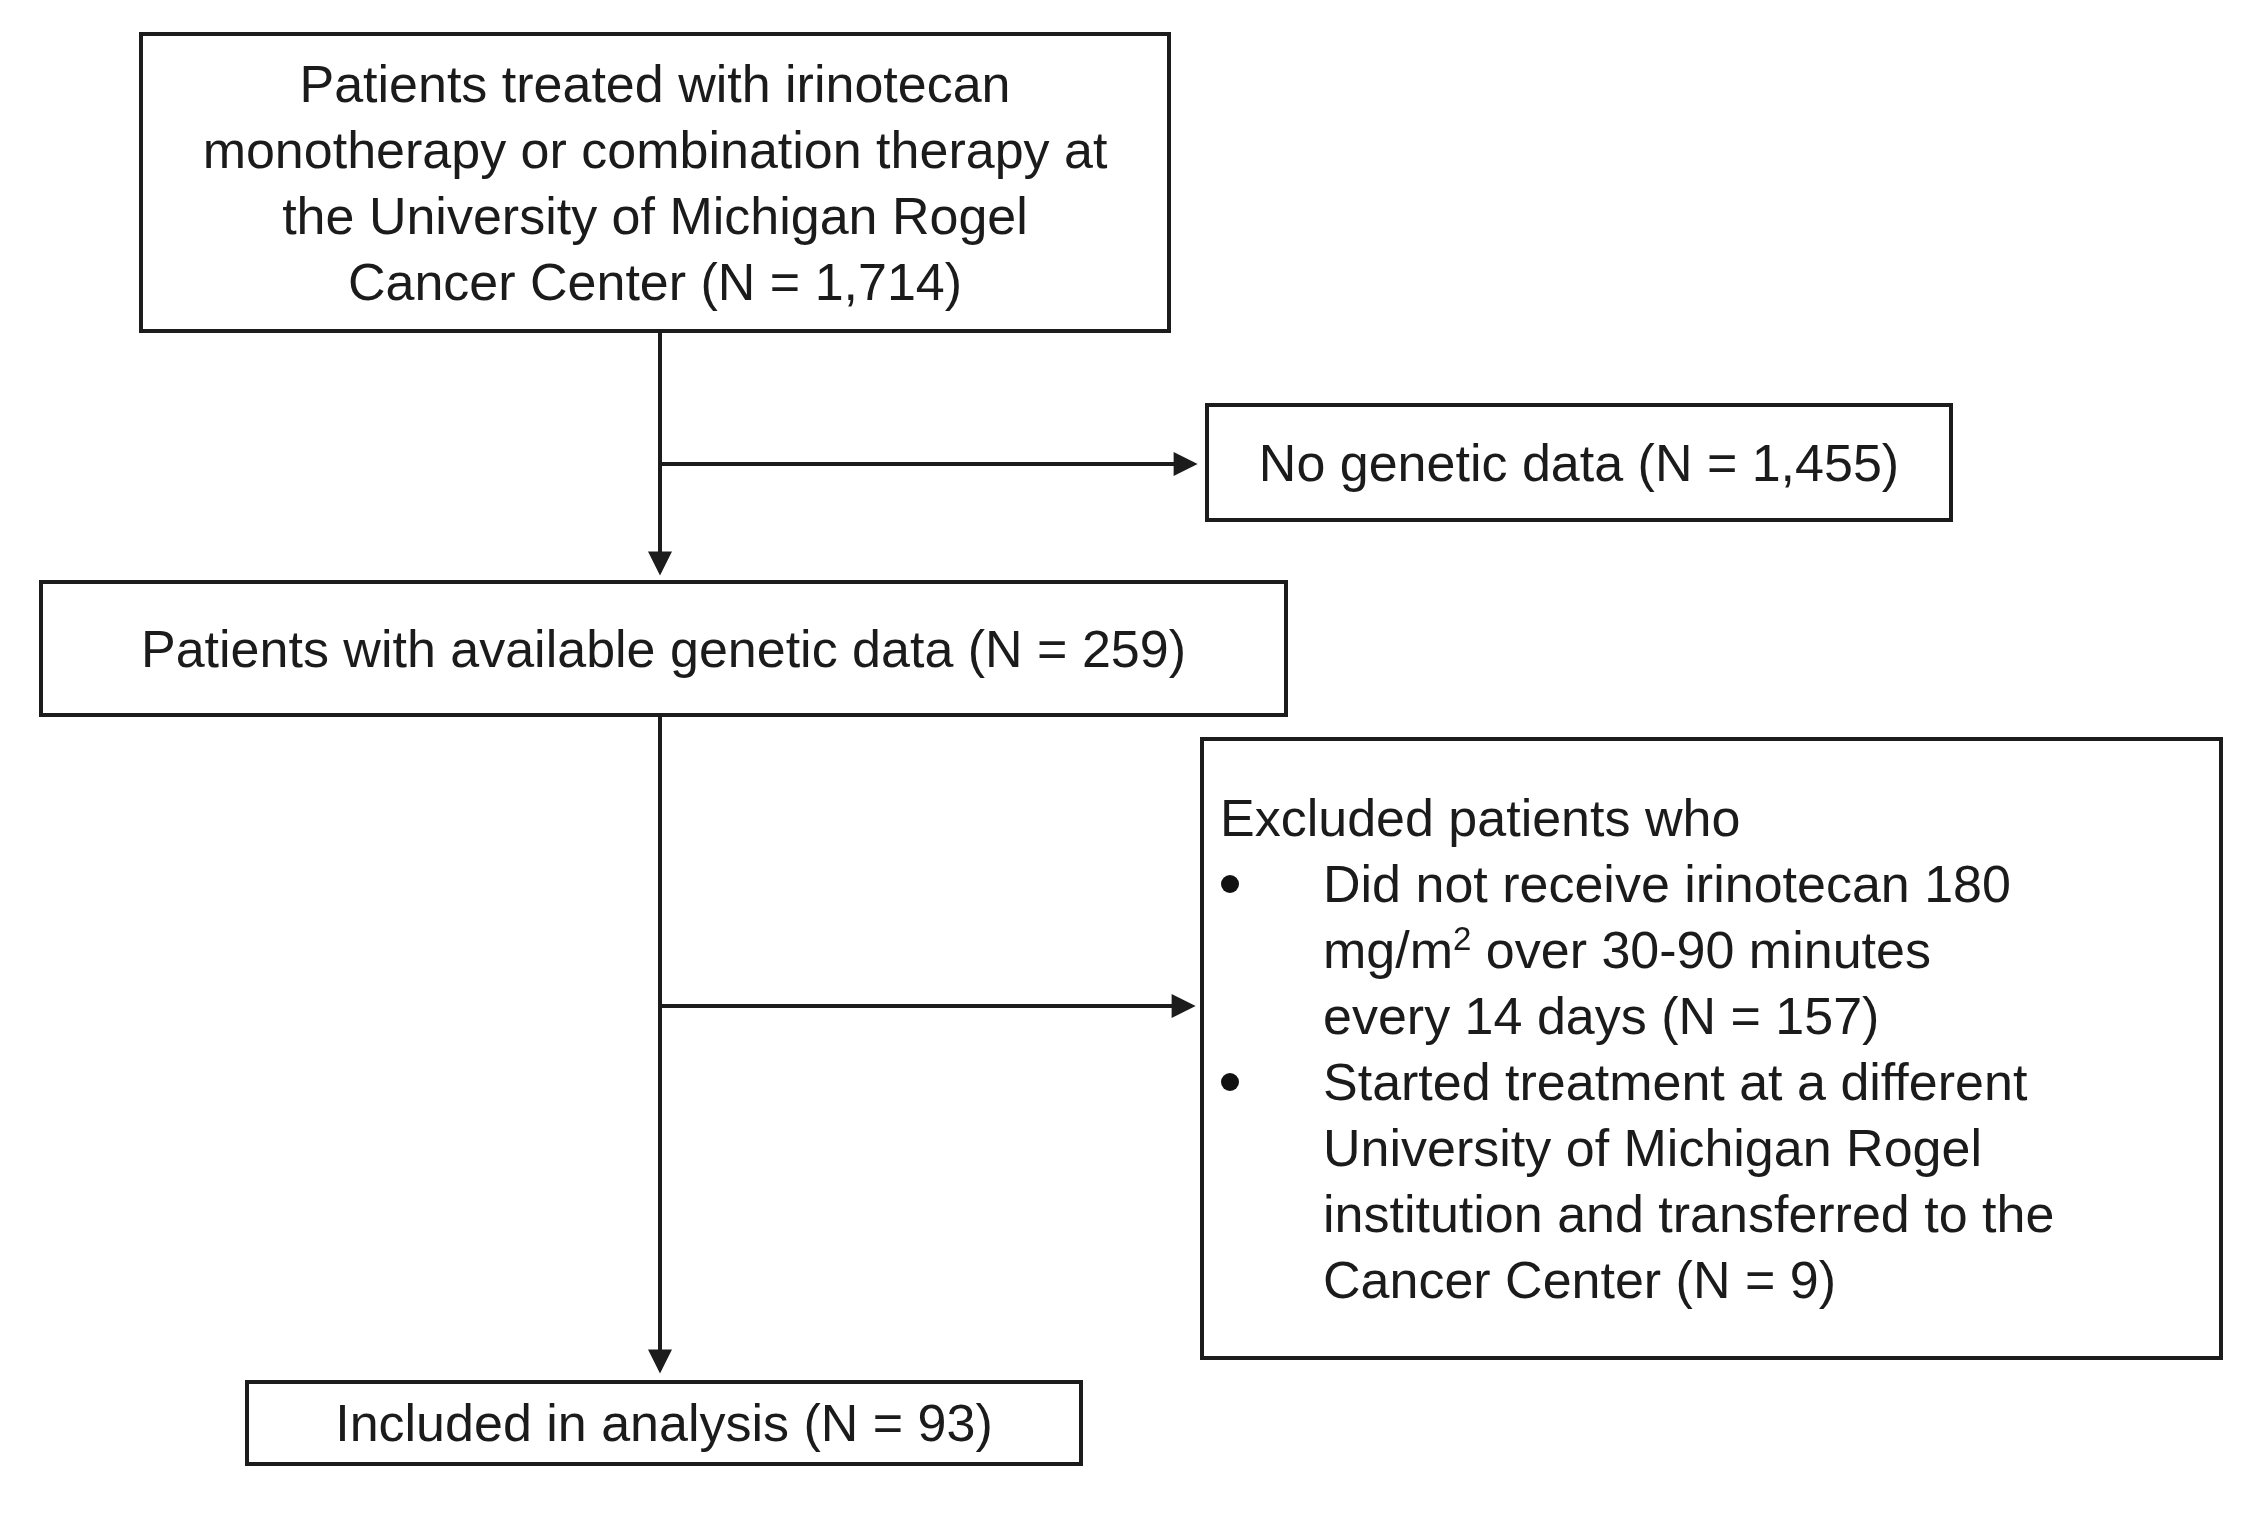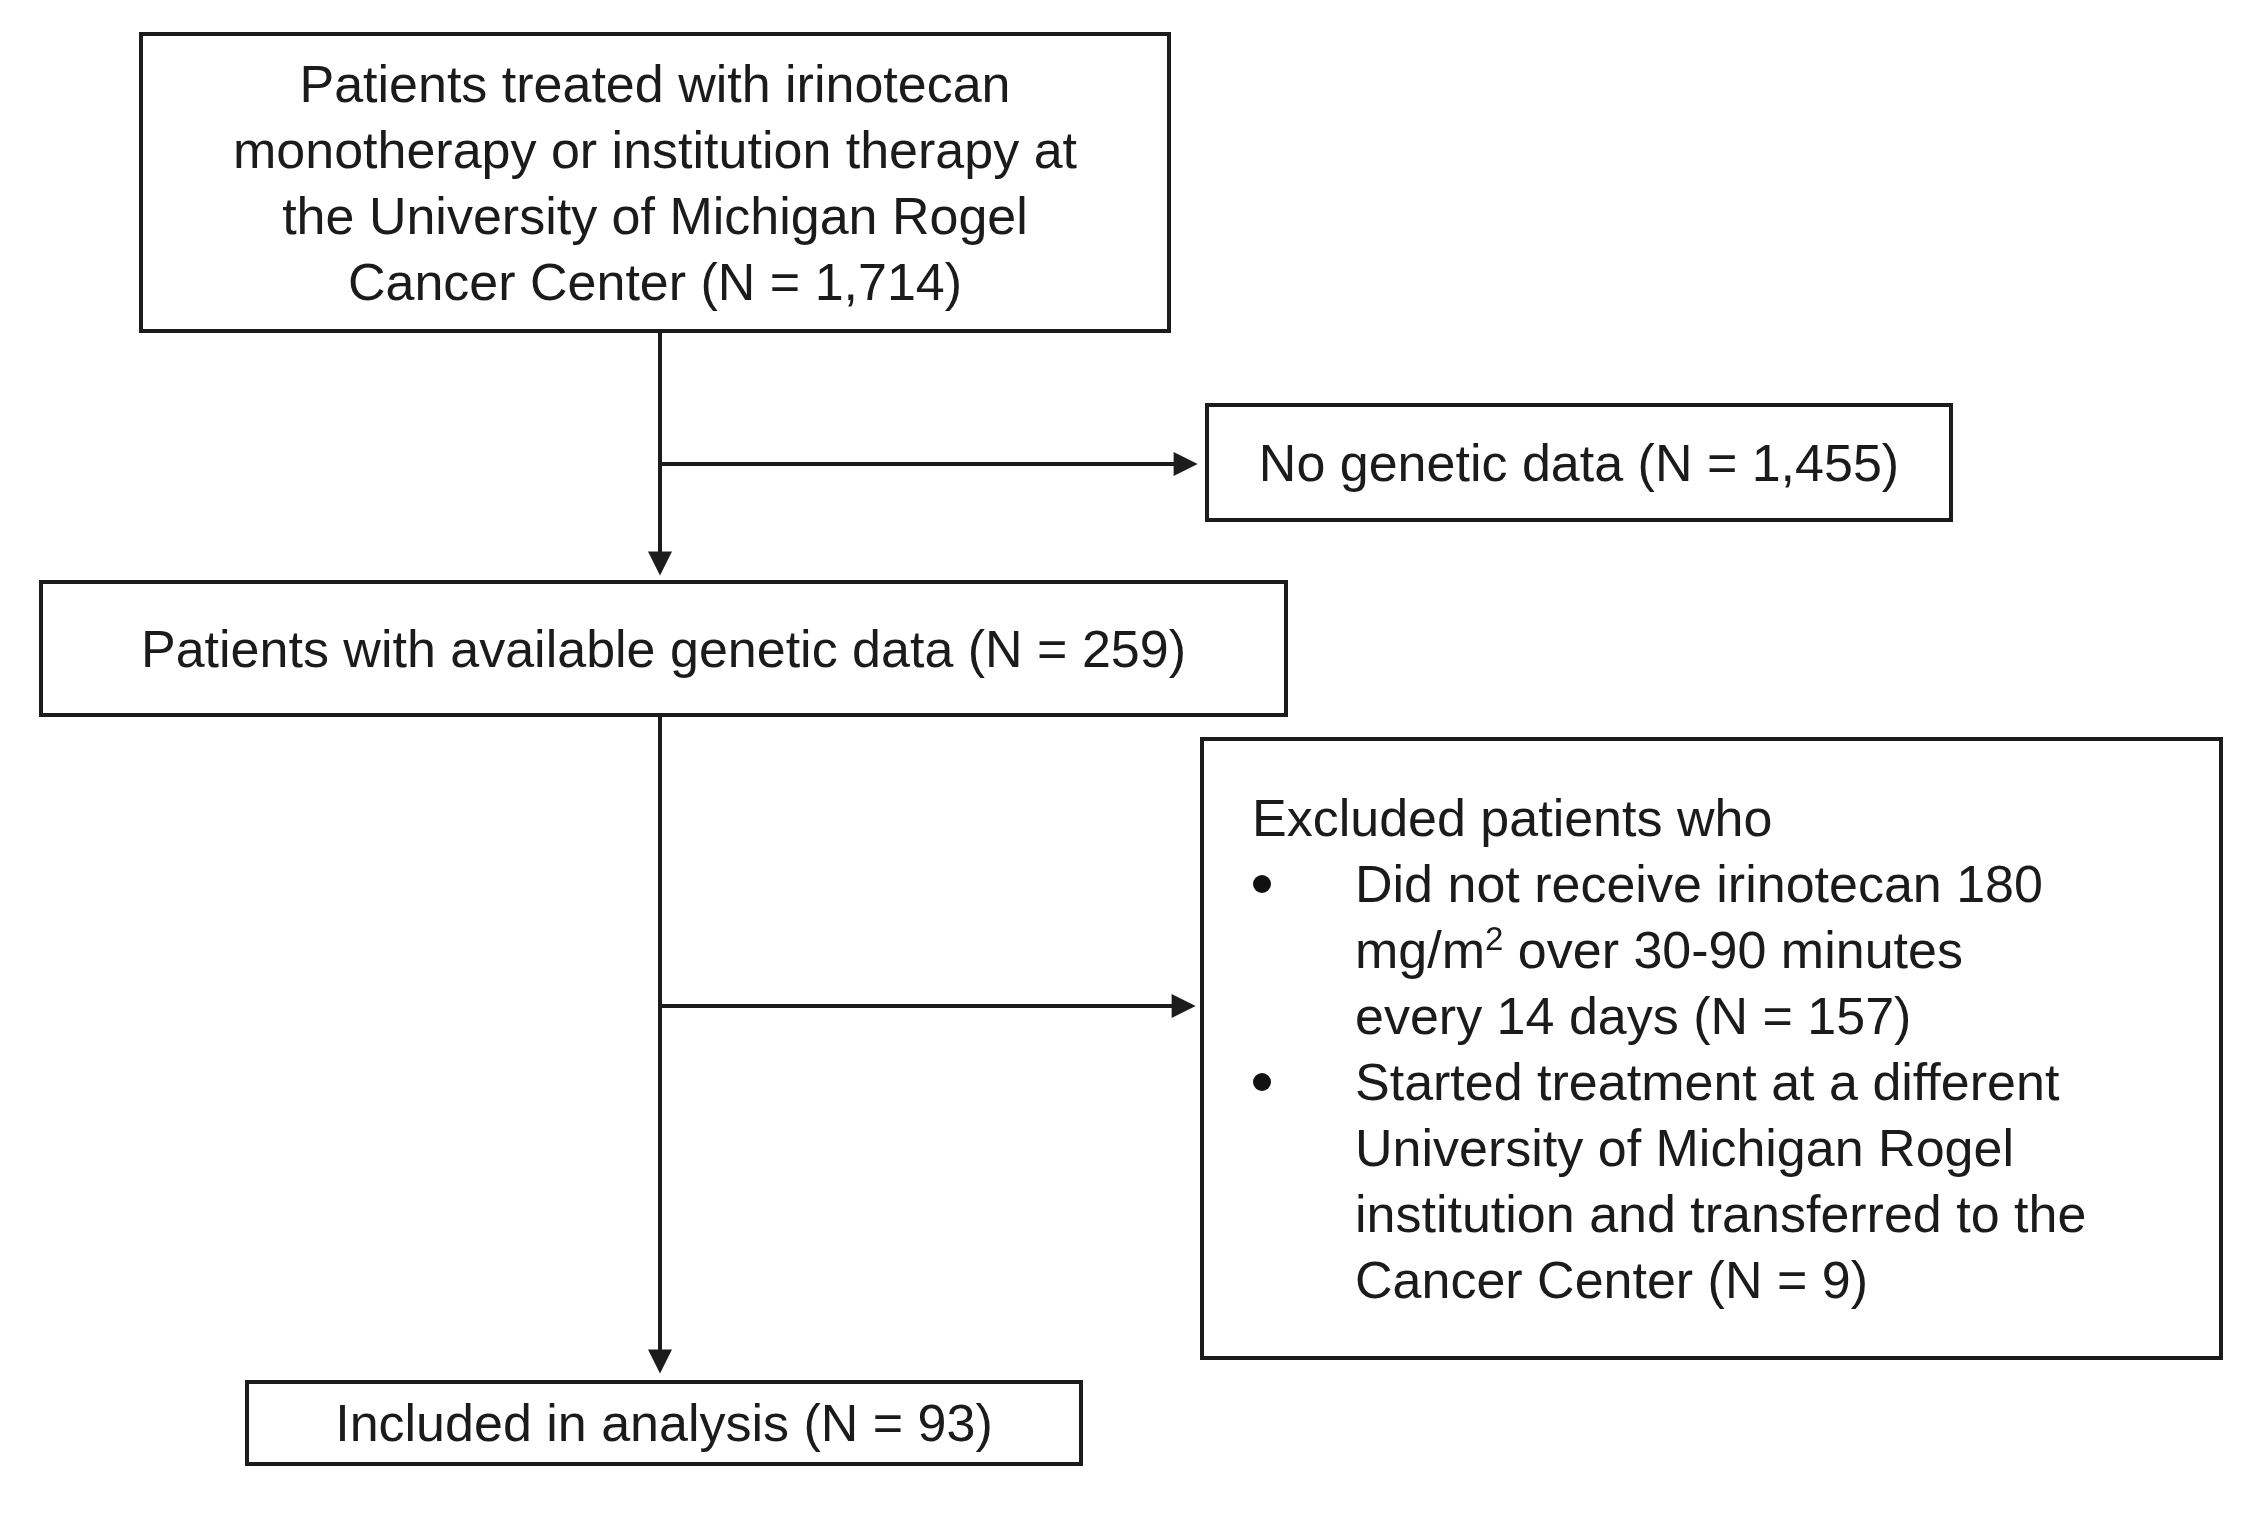--- a/index.html
+++ b/index.html
@@ -35,21 +35,21 @@
   }
   
   .box-top       { left: 139px;  top: 32px;   width: 1032px; height: 301px; }
   .box-nogenetic { left: 1205px; top: 403px;  width: 748px;  height: 119px; }
   .box-available { left: 39px;   top: 580px;  width: 1249px; height: 137px; }
   .box-excluded  {
     left: 1200px; top: 737px; width: 1023px; height: 623px;
     align-items: flex-start;
     justify-content: flex-start;
     text-align: left;
-    padding: 44px 20px 0 48px;
+    padding: 44px 20px 0 16px;
   }
   .box-included  { left: 245px;  top: 1380px; width: 838px;  height: 86px; }
 
   .bullet-item {
     position: relative;
     margin-left: 103px;
   }
   .bullet-dot {
     position: absolute;
     left: -102px;
@@ -77,21 +77,21 @@
       </marker>
     </defs>
     <line x1="660" y1="333" x2="660" y2="572" stroke="#1c1c1c" stroke-width="4" marker-end="url(#arrow)"></line>
     <line x1="660" y1="464" x2="1194" y2="464" stroke="#1c1c1c" stroke-width="4" marker-end="url(#arrow)"></line>
     <line x1="660" y1="716" x2="660" y2="1370" stroke="#1c1c1c" stroke-width="4" marker-end="url(#arrow)"></line>
     <line x1="660" y1="1006" x2="1192" y2="1006" stroke="#1c1c1c" stroke-width="4" marker-end="url(#arrow)"></line>
   </svg>
 
   <div class="box box-top">
     <div class="line">Patients treated with irinotecan</div>
-    <div class="line">monotherapy or institution therapy at</div>
+    <div class="line">monotherapy or combination therapy at</div>
     <div class="line">the University of Michigan Rogel</div>
     <div class="line">Cancer Center (N = 1,714)</div>
   </div>
 
   <div class="box box-nogenetic">
     <div class="line">No genetic data (N = 1,455)</div>
   </div>
 
   <div class="box box-available">
     <div class="line">Patients with available genetic data (N = 259)</div>

